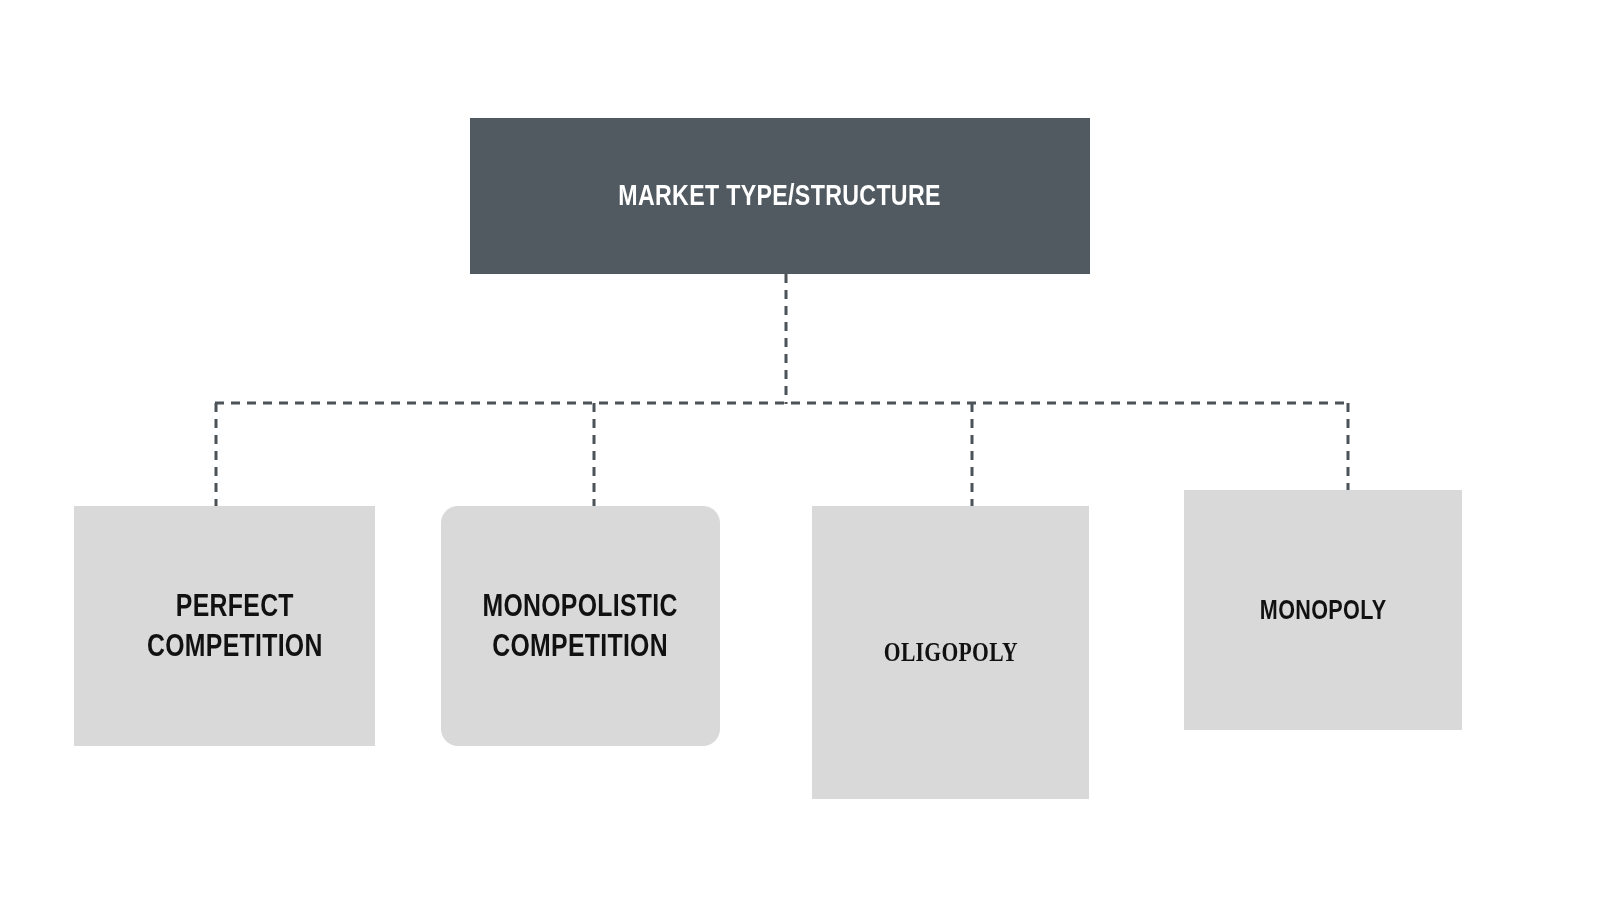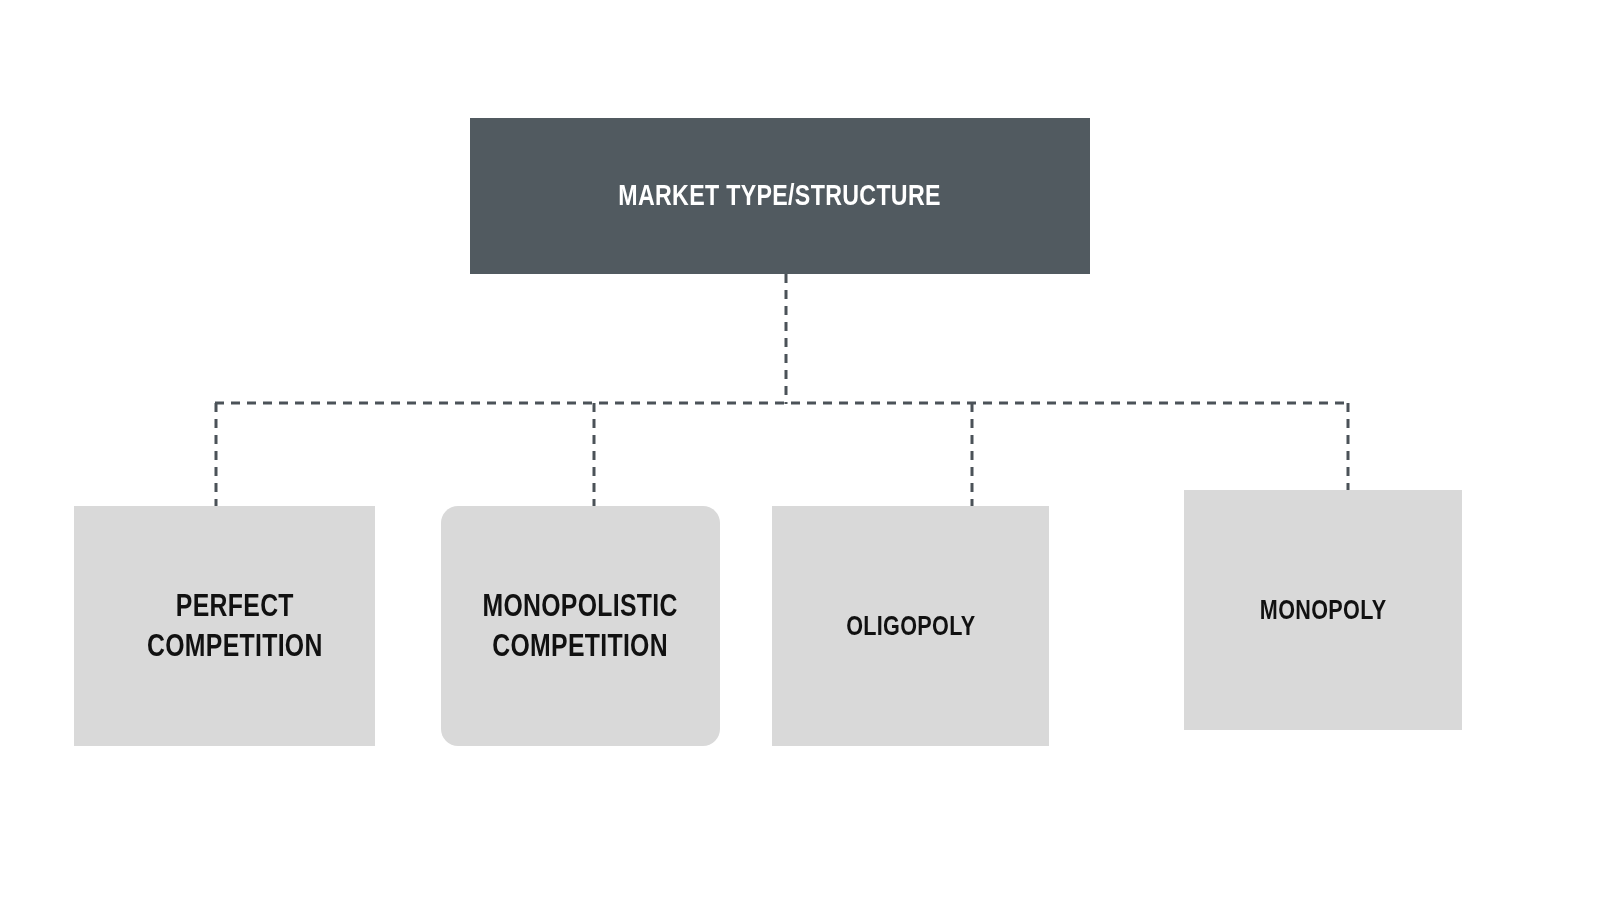--- a/index.html
+++ b/index.html
@@ -86,21 +86,21 @@
   <div class="node node-leaf" style="left:74px; top:506px; width:301px; height:240px;padding-left:20px;">
     <span class="node-label leaf-label-2line">PERFECT
 COMPETITION</span>
   </div>
 
   <div class="node node-leaf" style="left:441px; top:506px; width:279px; height:240px;border-radius:17px;">
     <span class="node-label leaf-label-2line">MONOPOLISTIC
 COMPETITION</span>
   </div>
 
-  <div class="node node-leaf" style="left:772px; top:506px; width:277px; height:240px;">
+  <div class="node node-leaf" style="left:812px; top:506px; width:277px; height:293px;font-family:Liberation Serif, serif;">
     <span class="node-label leaf-label-1line">OLIGOPOLY</span>
   </div>
 
   <div class="node node-leaf" style="left:1184px; top:490px; width:278px; height:240px;">
     <span class="node-label leaf-label-1line">MONOPOLY</span>
   </div>
 
 </div>
 
 </body></html>

